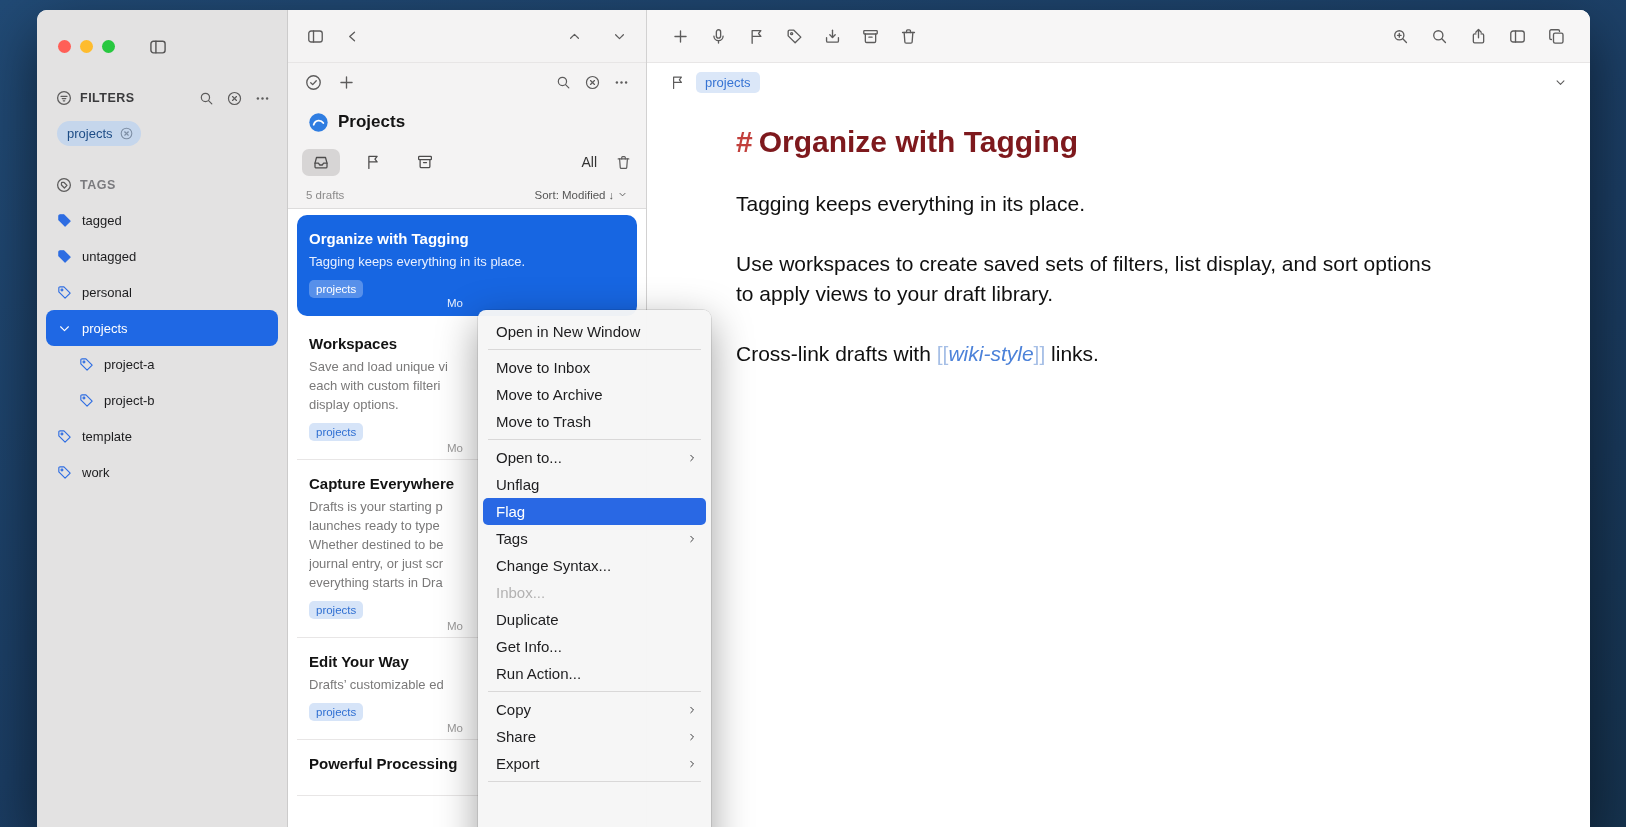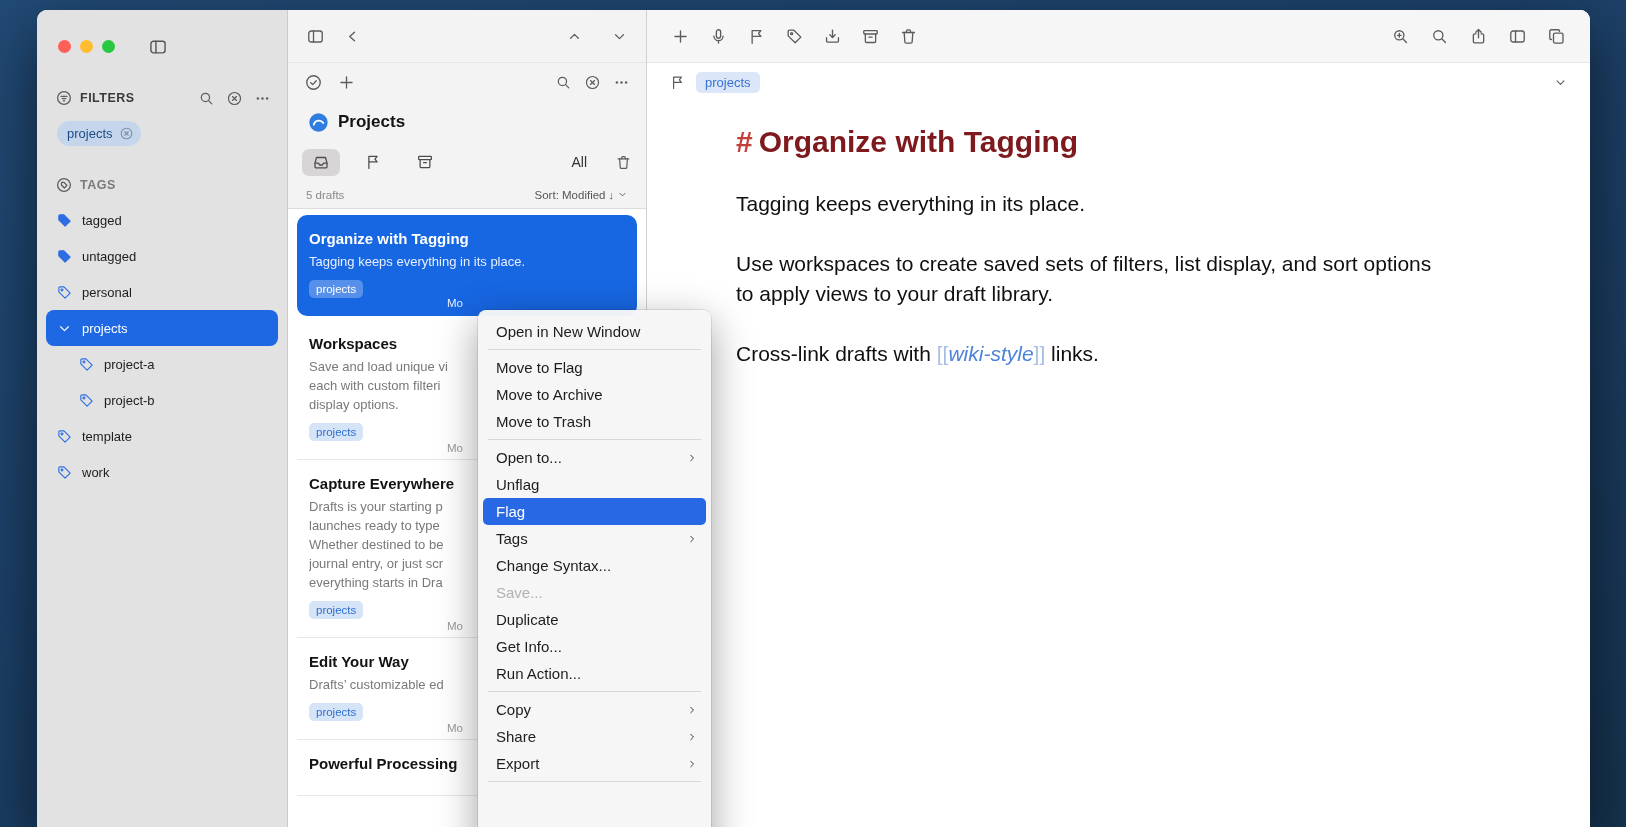--- a/index.html
+++ b/index.html
@@ -35,21 +35,21 @@
 
   
   .listpane{width:358px;background:#f4f3f3;border-right:1px solid #d2d1d1;flex:none;display:flex;flex-direction:column;}
   .lp-toolbar{height:52px;display:flex;align-items:center;padding:0 18px;border-bottom:1px solid #e7e5e5;flex:none;}
   .lp-actions{height:38px;display:flex;align-items:center;padding:0 16px;flex:none;}
   .lp-workspace{height:42px;display:flex;align-items:center;gap:9px;padding:0 20px;flex:none;}
   .ws-name{font-size:17px;font-weight:bold;color:#141414;}
   .lp-tabs{height:38px;display:flex;align-items:center;padding:0 14px;flex:none;}
   .tabbtn{width:38px;height:27px;display:inline-flex;align-items:center;justify-content:center;border-radius:7px;color:#4d4c4c;}
   .tabbtn.sel{background:#d7d5d5;}
-  .all-lb{font-size:14px;color:#333;margin-right:28px;}
+  .all-lb{font-size:14px;color:#333;margin-right:18px;}
   .lp-count{height:27px;display:flex;align-items:center;padding:0 18px;font-size:11.5px;color:#8b8a8a;border-bottom:1px solid #dddcdc;flex:none;}
   .sort{display:inline-flex;align-items:center;gap:3px;color:#565656;}
   .sort-arr{font-size:11px;}
   .lp-list{flex:1;background:#ffffff;overflow:hidden;padding-top:5px;}
   .card{position:relative;margin:0 9px;padding:13px 12px 18px 12px;border-bottom:1px solid #e8e6e6;}
   .card.sel{background:#1766e2;border-radius:10px;border-bottom:none;margin:1px 9px 4px 9px;}
   .card .c-title{font-size:15px;font-weight:bold;color:#131313;line-height:21px;margin-bottom:3px;white-space:nowrap;overflow:hidden;}
   .card.sel .c-title{color:#fff;}
   .card .c-line{font-size:13px;color:#7a7979;line-height:19px;white-space:nowrap;overflow:hidden;}
   .card.sel .c-line{color:#e8efff;}
@@ -467,21 +467,21 @@
       </div>
     </section>
   </div>
 
   <div class="ctx" id="ctx-menu">
       <div class="cm-item">
         <span>Open in New Window</span>
       </div>
       <div class="cm-sep"></div>
       <div class="cm-item">
-        <span>Move to Flag</span>
+        <span>Move to Inbox</span>
       </div>
       <div class="cm-item">
         <span>Move to Archive</span>
       </div>
       <div class="cm-item">
         <span>Move to Trash</span>
       </div>
       <div class="cm-sep"></div>
       <div class="cm-item">
         <span>Open to...</span>
@@ -502,21 +502,21 @@
         <span class="sub">
           <svg class="ic" width="12" height="12" viewBox="0 0 24 24" fill="none" stroke="currentColor" stroke-width="2" stroke-linecap="round" stroke-linejoin="round">
             <polyline points="9.5 6.5 15 12 9.5 17.5"></polyline>
           </svg>
         </span>
       </div>
       <div class="cm-item">
         <span>Change Syntax...</span>
       </div>
       <div class="cm-item dis">
-        <span>Save...</span>
+        <span>Inbox...</span>
       </div>
       <div class="cm-item">
         <span>Duplicate</span>
       </div>
       <div class="cm-item">
         <span>Get Info...</span>
       </div>
       <div class="cm-item">
         <span>Run Action...</span>
       </div>

